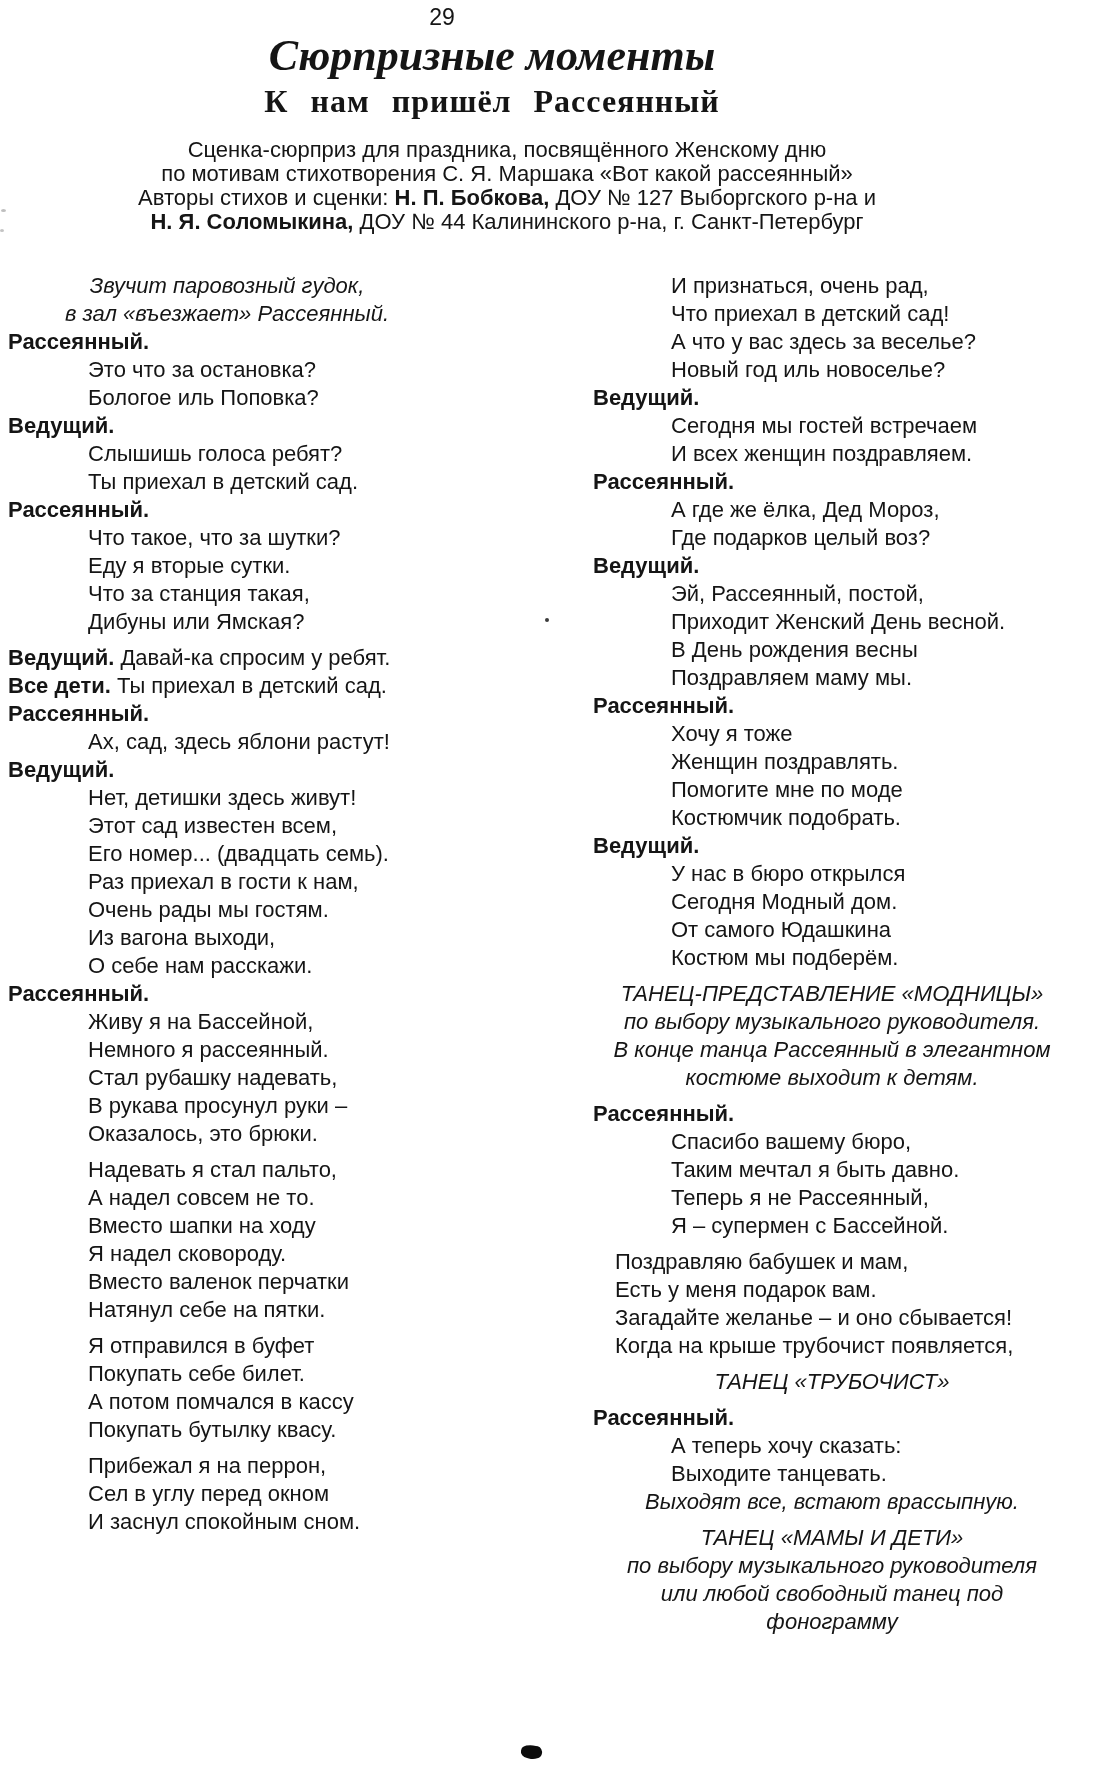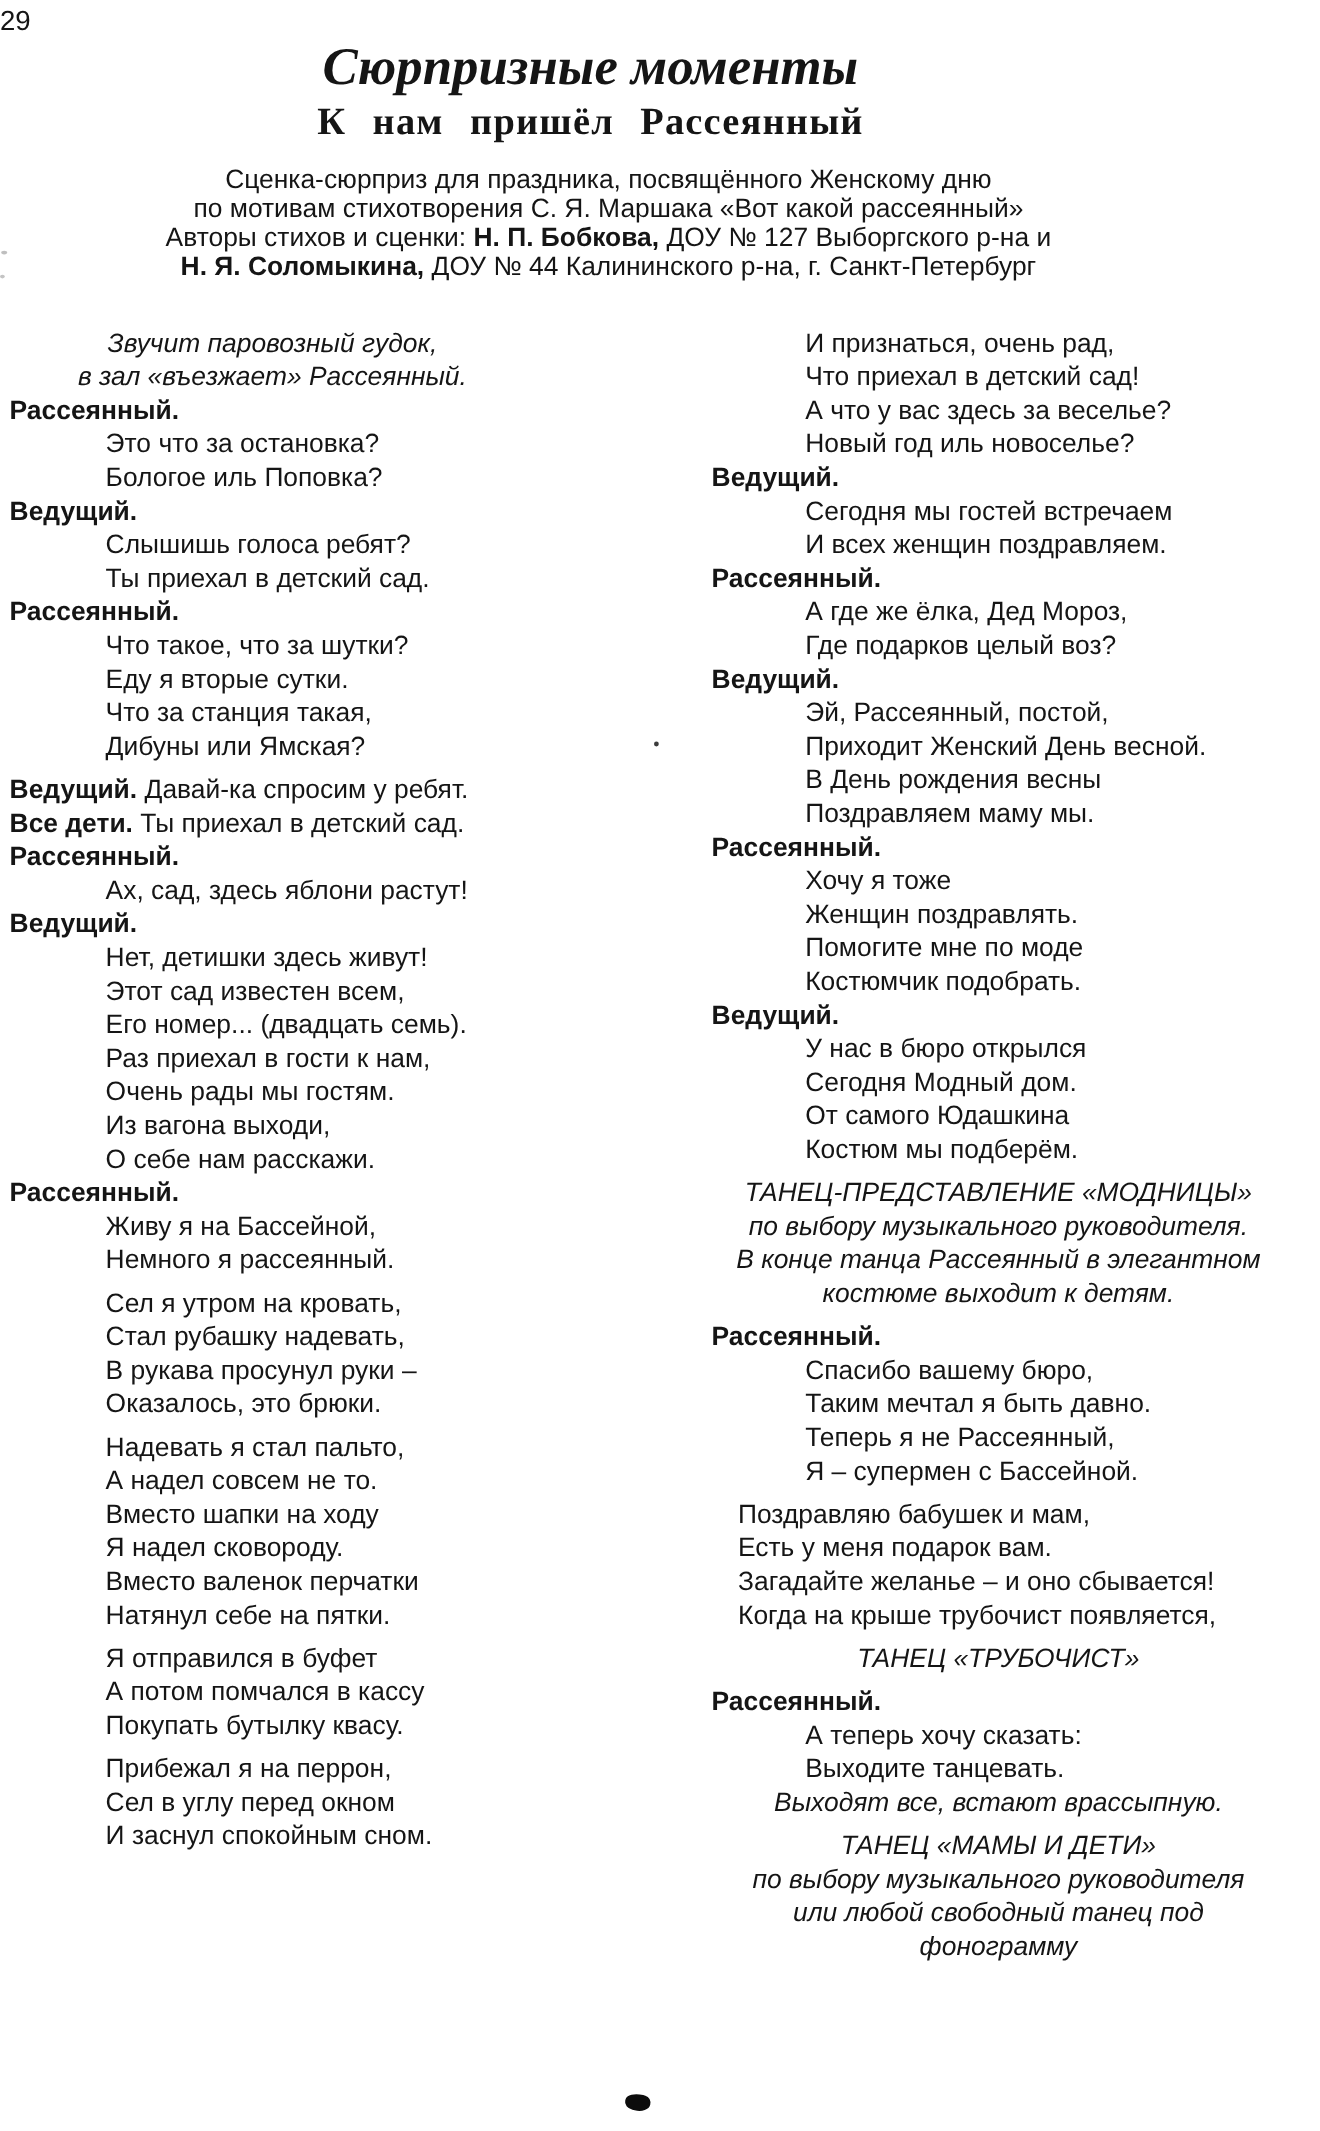--- a/index.html
+++ b/index.html
@@ -1,21 +1,21 @@
 <!DOCTYPE html>
 <html><head>
 <meta charset="utf-8">
 <style>
   html,body{margin:0;padding:0;}
   body{
     width:1100px;height:1776px;position:relative;overflow:hidden;
     background:#ffffff;color:#151515;
     font-family:"Liberation Sans",sans-serif;
   }
-  .pagenum{width:884px;font-size:23px;padding-top:4px;}
+  .pagenum{width:884px;text-align:center;font-size:23px;padding-top:4px;}
   .header{width:984px;text-align:center;}
   .title{
     margin:2px 0 0;font-family:"Liberation Serif",serif;
     font-style:italic;font-weight:bold;font-size:44px;line-height:46px;
   }
   .subtitle{
     margin:4px 0 0;font-family:"Liberation Serif",serif;
     font-weight:bold;font-size:32px;line-height:36px;
     word-spacing:13px;letter-spacing:1px;text-align:center;
   }
@@ -84,31 +84,31 @@
         <div class="line dl">Нет, детишки здесь живут!</div>
         <div class="line dl">Этот сад известен всем,</div>
         <div class="line dl">Его номер... (двадцать семь).</div>
         <div class="line dl">Раз приехал в гости к нам,</div>
         <div class="line dl">Очень рады мы гостям.</div>
         <div class="line dl">Из вагона выходи,</div>
         <div class="line dl">О себе нам расскажи.</div>
         <div class="line sp">Рассеянный.</div>
         <div class="line dl">Живу я на Бассейной,</div>
         <div class="line dl">Немного я рассеянный.</div>
-        <div class="line dl gap">Сел я утром на кровать,</div>
         <div class="line dl">Стал рубашку надевать,</div>
         <div class="line dl">В рукава просунул руки –</div>
         <div class="line dl">Оказалось, это брюки.</div>
         <div class="line dl gap">Надевать я стал пальто,</div>
         <div class="line dl">А надел совсем не то.</div>
         <div class="line dl">Вместо шапки на ходу</div>
         <div class="line dl">Я надел сковороду.</div>
         <div class="line dl">Вместо валенок перчатки</div>
         <div class="line dl">Натянул себе на пятки.</div>
         <div class="line dl gap">Я отправился в буфет</div>
+        <div class="line dl">Покупать себе билет.</div>
         <div class="line dl">А потом помчался в кассу</div>
         <div class="line dl">Покупать бутылку квасу.</div>
         <div class="line dl gap">Прибежал я на перрон,</div>
         <div class="line dl">Сел в углу перед окном</div>
         <div class="line dl">И заснул спокойным сном.</div>
       </div>
     <div class="col col-right" id="col-right">
         <div class="line dl">И признаться, очень рад,</div>
         <div class="line dl">Что приехал в детский сад!</div>
         <div class="line dl">А что у вас здесь за веселье?</div>

